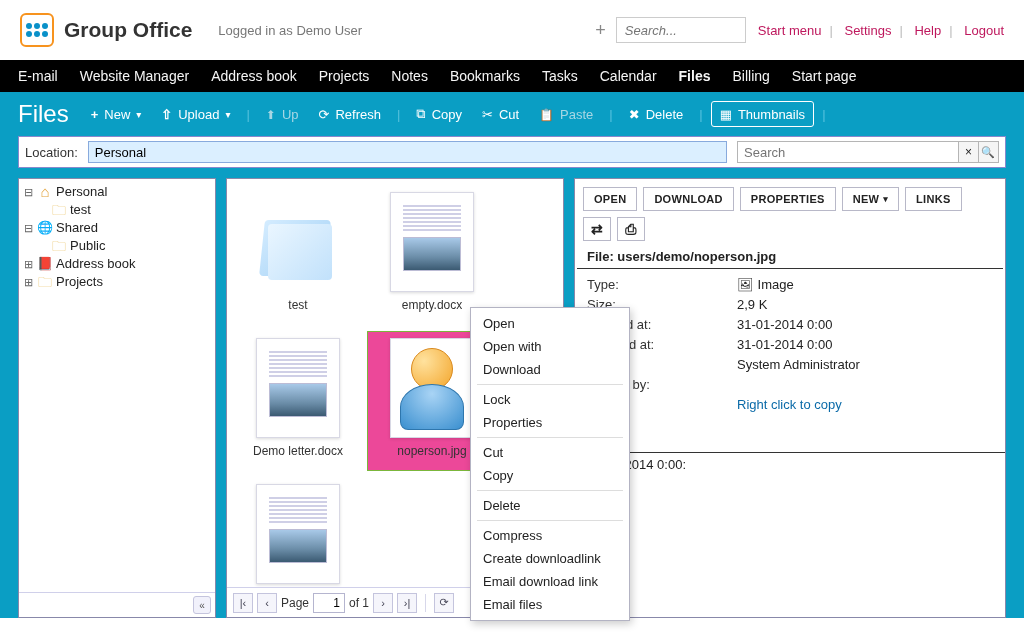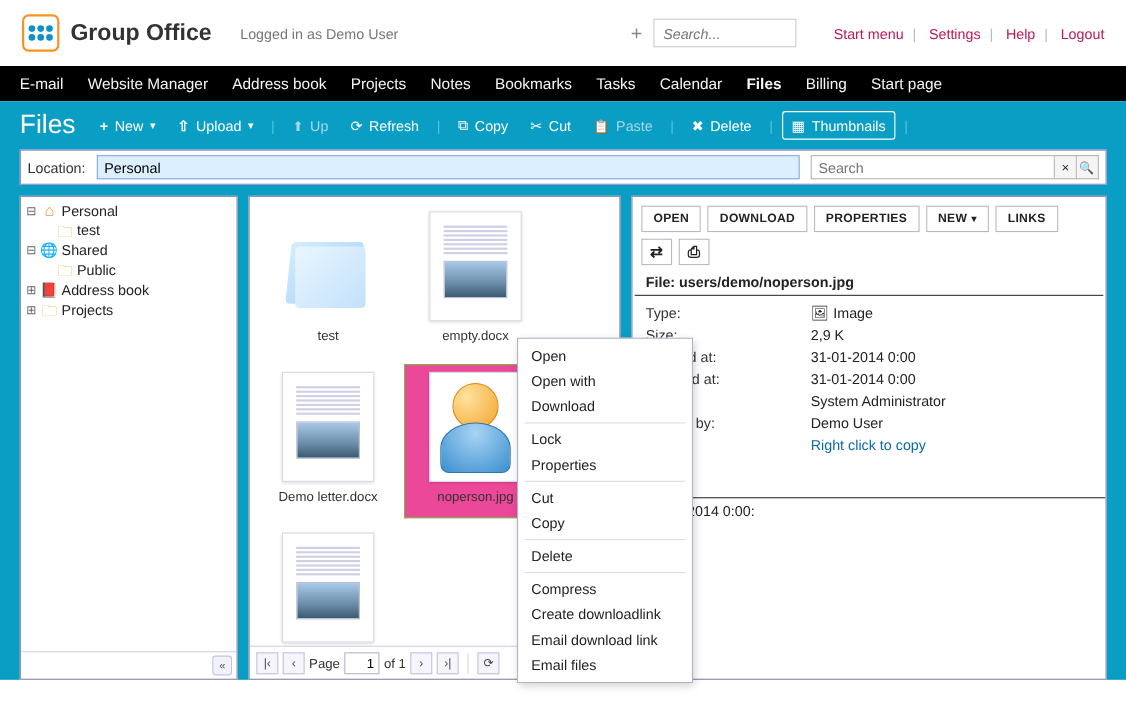--- a/index.html
+++ b/index.html
@@ -7,21 +7,21 @@
 
   
   .topbar { display: flex; align-items: center; height: 60px; padding: 0 20px; }
   .logo-badge { width: 34px; height: 34px; border: 2px solid #f7931e; border-radius: 6px; display: flex; align-items: center; justify-content: center; margin-right: 10px; }
   .logo-dots { display: grid; grid-template-columns: repeat(3,6px); gap: 2px; }
   .logo-dots span { width: 6px; height: 6px; border-radius: 50%; background: #0a91c9; }
   .brand { font-size: 21px; font-weight: bold; color: #333; margin-right: 26px; }
   .logged-in { color: #777; }
   .topbar-spacer { flex: 1; }
   .plus { color: #888; font-size: 18px; margin-right: 10px; }
-  .search-top { width: 130px; height: 26px; border: 1px solid #ccc; padding: 0 8px; font-size: 13px; color: #555; font-style: italic; margin-right: 34px; }
+  .search-top { width: 130px; height: 26px; border: 1px solid #ccc; padding: 0 8px; font-size: 13px; color: #555; font-style: italic; margin-right: 12px; }
   .top-links a { color: #be185d; text-decoration: none; cursor: pointer; }
   .top-links .sep { color: #bbb; margin: 0 8px; }
 
   
   .mainnav { background: #000; height: 32px; display: flex; align-items: center; padding: 0 18px; gap: 22px; }
   .mainnav a { color: #f5f5f5; font-size: 14px; text-decoration: none; cursor: pointer; }
   .mainnav a.active { font-weight: bold; }
 
   
   .workspace { background: #0a9ec4; padding: 0 0 0 0; }
@@ -383,21 +383,20 @@
           <div class="prow">
             <div class="plabel">Modified at:</div>
             <div class="pval">31-01-2014 0:00</div>
           </div>
           <div class="prow">
             <div class="plabel"></div>
             <div class="pval">System Administrator</div>
           </div>
           <div class="prow">
             <div class="plabel">Locked by:</div>
-            <div class="pval">Demo User</div>
           </div>
           <div class="prow">
             <div class="plabel"></div>
             <div class="pval"><a>Right click to copy</a></div>
           </div>
         </div>
       <div class="review-head">review</div>
       <div class="review-body">31-01-2014 0:00:</div>
     </div>
   </div>

